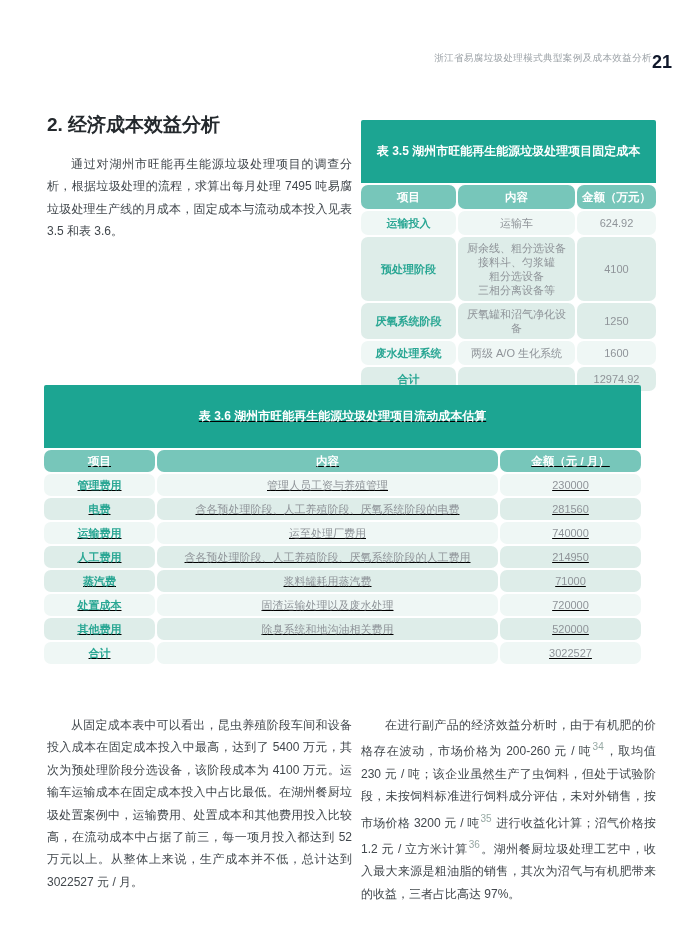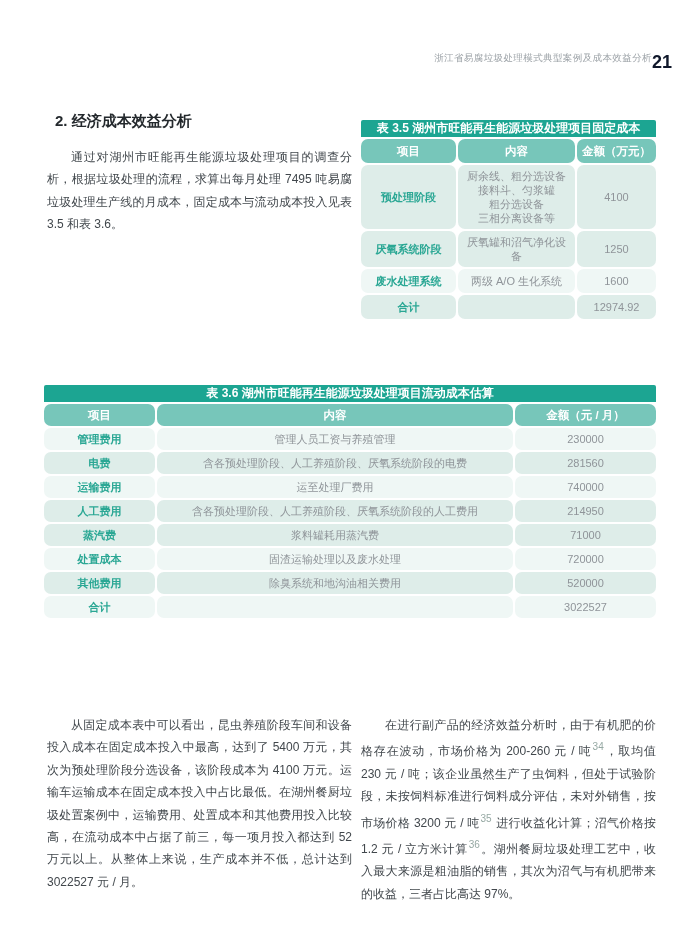--- a/index.html
+++ b/index.html
@@ -12,29 +12,29 @@
   .running-head{font-size:9.5px;color:#9ba1a6;letter-spacing:.4px;}
   .page-number{font-size:18px;font-weight:bold;color:#0f172a;}
 
   
   .top-section{position:absolute;top:112px;left:47px;right:44px;display:flex;}
   .bottom-section{position:absolute;top:714px;left:47px;right:44px;display:flex;}
   .col-l{width:305px;margin-right:9px;flex:none;}
   .col-r{flex:1;min-width:0;}
   .top-section .col-r{padding-top:8px;}
 
-  .section-heading{font-size:15px;font-weight:bold;color:#24292d;margin:0 0 15px 8px;}
+  .section-heading{font-size:19px;font-weight:bold;color:#24292d;margin:0 0 15px 0;}
   .par{font-size:12px;line-height:22.4px;color:#41474c;text-align:justify;text-indent:2em;margin:0;}
   sup.fn{font-size:10px;color:#95a8a3;vertical-align:super;margin:0 1px;}
 
   
   .cost-table{width:100%;}
   .tbl-title{
     background:var(--table-title-bg,#1CA592);color:#ffffff;font-size:12px;font-weight:bold;
-    text-align:center;padding:0 4px;border-radius:2px 2px 0 0;
+    text-align:center;padding:23px 4px;border-radius:2px 2px 0 0;
   }
   .tbl-row{display:grid;gap:2px;margin-top:2px;}
   .fixed .tbl-row{grid-template-columns:95px 1fr 79px;}
   .flow  .tbl-row{grid-template-columns:111px 1fr 141px;}
   .cell{
     display:flex;flex-direction:column;align-items:center;justify-content:center;
     text-align:center;font-size:11px;line-height:14px;padding:4px 4px;min-height:16px;border-radius:7px;
   }
   .flow .cell{min-height:14px;}
   .head .cell{background:var(--table-header-bg,#77C6BA);color:#ffffff;font-weight:bold;font-size:11.5px;}
@@ -59,20 +59,27 @@
       <p class="par">通过对湖州市旺能再生能源垃圾处理项目的调查分析，根据垃圾处理的流程，求算出每月处理 7495 吨易腐垃圾处理生产线的月成本，固定成本与流动成本投入见表 3.5 和表 3.6。</p>
     </div>
     <div class="col-r">
       <div class="cost-table fixed">
           <div class="tbl-title">表 3.5 湖州市旺能再生能源垃圾处理项目固定成本</div>
           <div class="tbl-row head">
             <div class="cell">项目</div>
             <div class="cell">内容</div>
             <div class="cell">金额（万元）</div>
           </div>
+          <div class="tbl-row row-light">
+            <div class="cell item">运输投入</div>
+            <div class="cell content">
+              <div class="line">运输车</div>
+            </div>
+            <div class="cell amount">624.92</div>
+          </div>
           <div class="tbl-row row-dark">
             <div class="cell item">预处理阶段</div>
             <div class="cell content">
               <div class="line">厨余线、粗分选设备</div>
               <div class="line">接料斗、匀浆罐</div>
               <div class="line">粗分选设备</div>
               <div class="line">三相分离设备等</div>
             </div>
             <div class="cell amount">4100</div>
           </div>
@@ -92,21 +99,21 @@
           </div>
           <div class="tbl-row row-dark">
             <div class="cell item">合计</div>
             <div class="cell content"></div>
             <div class="cell amount">12974.92</div>
           </div>
         </div>
     </div>
   </div>
 
-  <div style="position:absolute;top:385px;left:44px;right:44px;">
+  <div style="position:absolute;top:385px;left:44px;right:59px;text-decoration:underline;">
     <div class="cost-table flow">
         <div class="tbl-title">表 3.6 湖州市旺能再生能源垃圾处理项目流动成本估算</div>
         <div class="tbl-row head">
           <div class="cell">项目</div>
           <div class="cell">内容</div>
           <div class="cell">金额（元 / 月）</div>
         </div>
         <div class="tbl-row row-light">
           <div class="cell item">管理费用</div>
           <div class="cell content">

